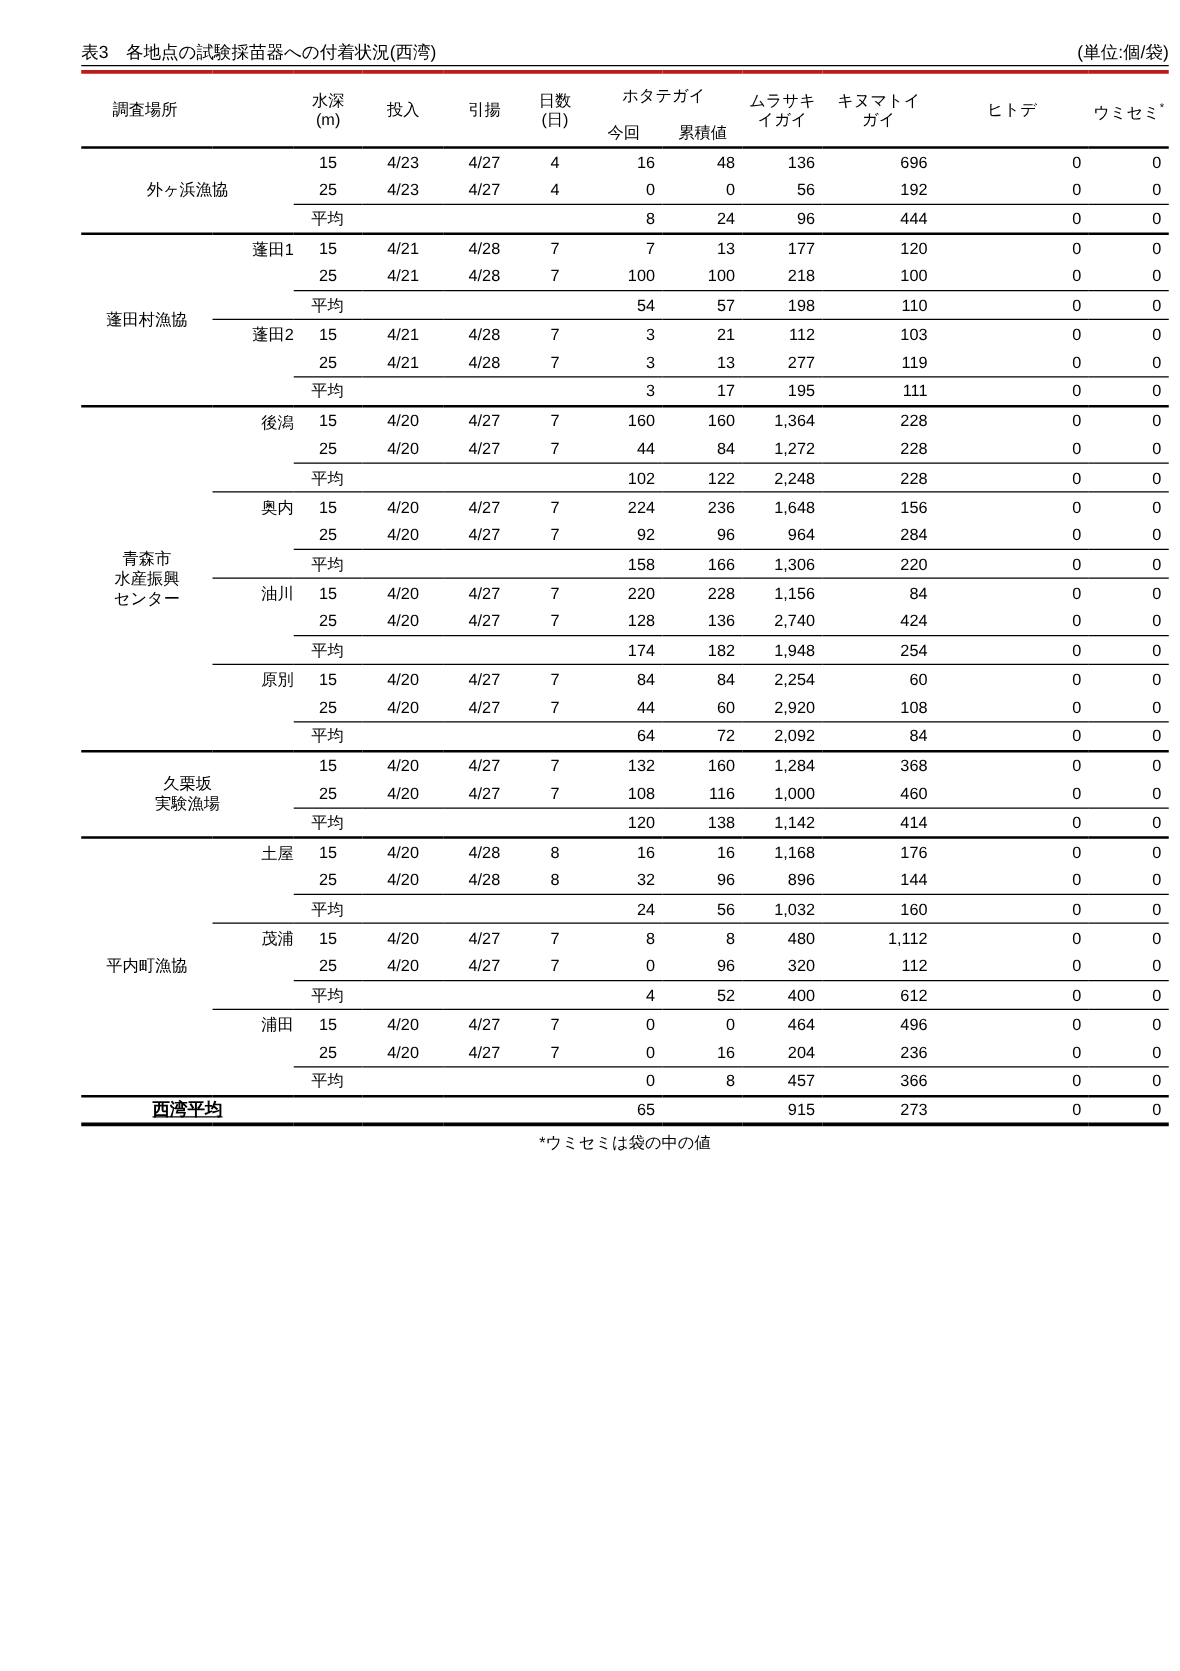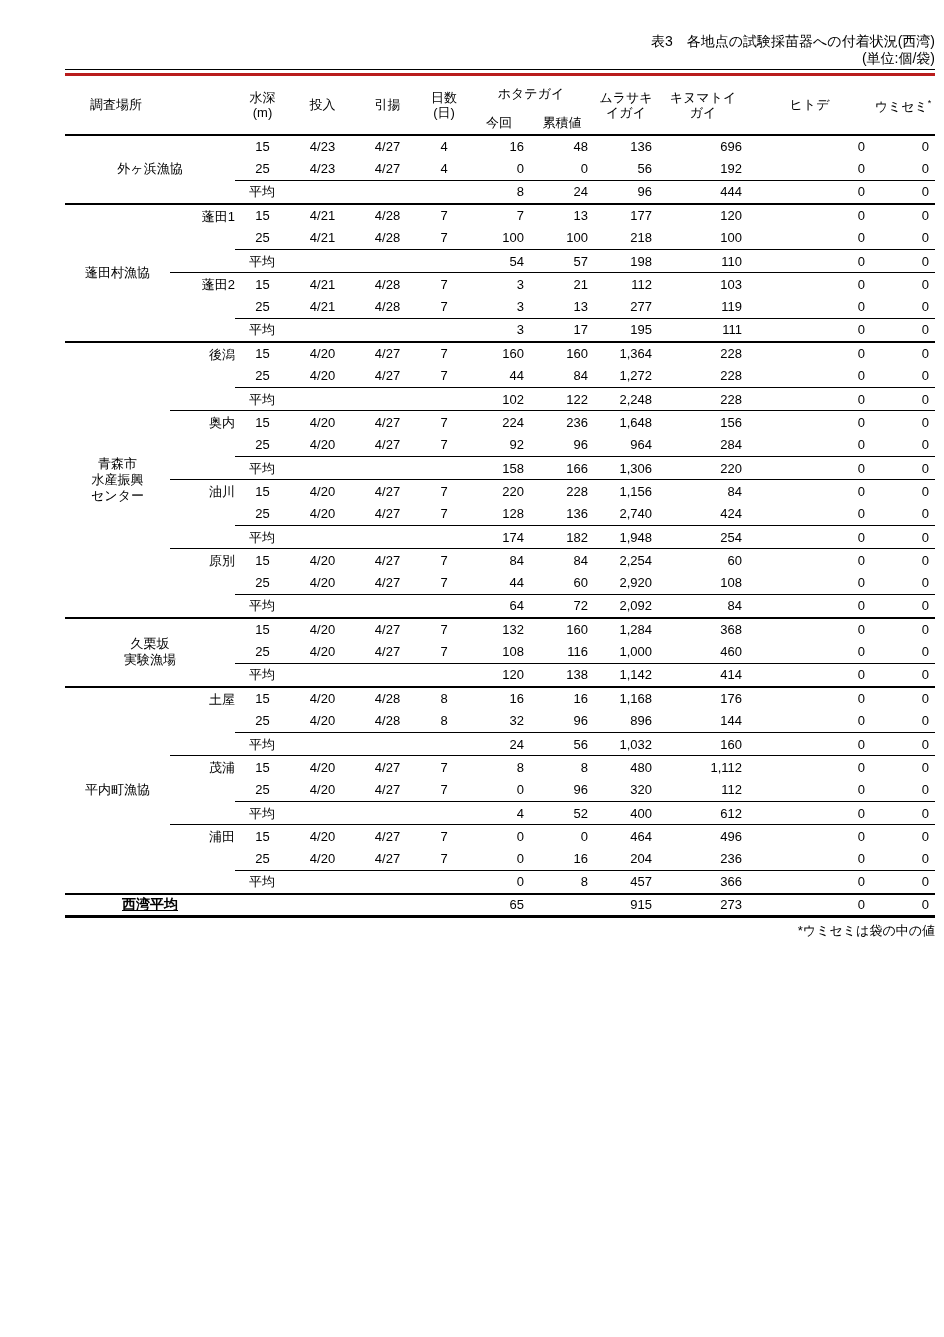--- a/index.html
+++ b/index.html
@@ -8,21 +8,21 @@
     width: 944px; height: 1337px;
     background: #ffffff; color: #000;
     font-family: "Liberation Sans", "DejaVu Sans", sans-serif;
   }
   .sheet { position: relative; width: 944px; height: 1337px; background: #fff; overflow: hidden; }
   .content { position: absolute; left: 65px; top: 33px; width: 870px; }
 
   .title-row {
     display: flex; justify-content: space-between; align-items: flex-end;
     border-bottom: 1px solid #000; padding-bottom: 2px;
-    font-size: 14px; line-height: 17px; white-space: nowrap; flex-direction: column;
+    font-size: 14px; line-height: 17px; white-space: nowrap;
   }
 
   table {
     border-collapse: collapse; table-layout: fixed;
     width: 870px; margin-top: 3px;
     border-top: 3px solid #b91c1c; border-bottom: 3px solid #000;
   }
   thead { border-bottom: 2px solid #000; }
   th {
     font-weight: normal; font-size: 13px; line-height: 15px;
@@ -39,21 +39,21 @@
   }
   .c-group { text-align: center; line-height: 16px; }
   .c-sub   { text-align: right; vertical-align: top; padding-top: 4px; padding-left: 1px; }
   .c-center{ text-align: center; }
   .c-num   { text-align: right; padding-right: 6px; }
   .c-avg   { text-align: left; padding-left: 14px; }
   .c-overall { text-align: center; font-weight: bold; font-size: 14px; text-decoration: underline; }
   .bt1 { border-top: 1px solid #000; }
   .bt2 { border-top: 2px solid #000; }
 
-  .footnote { text-align: right; font-size: 13px; margin-top: 4px; }
+  .footnote { text-align: center; font-size: 13px; margin-top: 4px; }
 </style>
 </head>
 <body>
 
 <div class="sheet">
   <div class="content">
 
     <div class="title-row">
       <span>表3　各地点の試験採苗器への付着状況(西湾)</span>
       <span>(単位:個/袋)</span>

